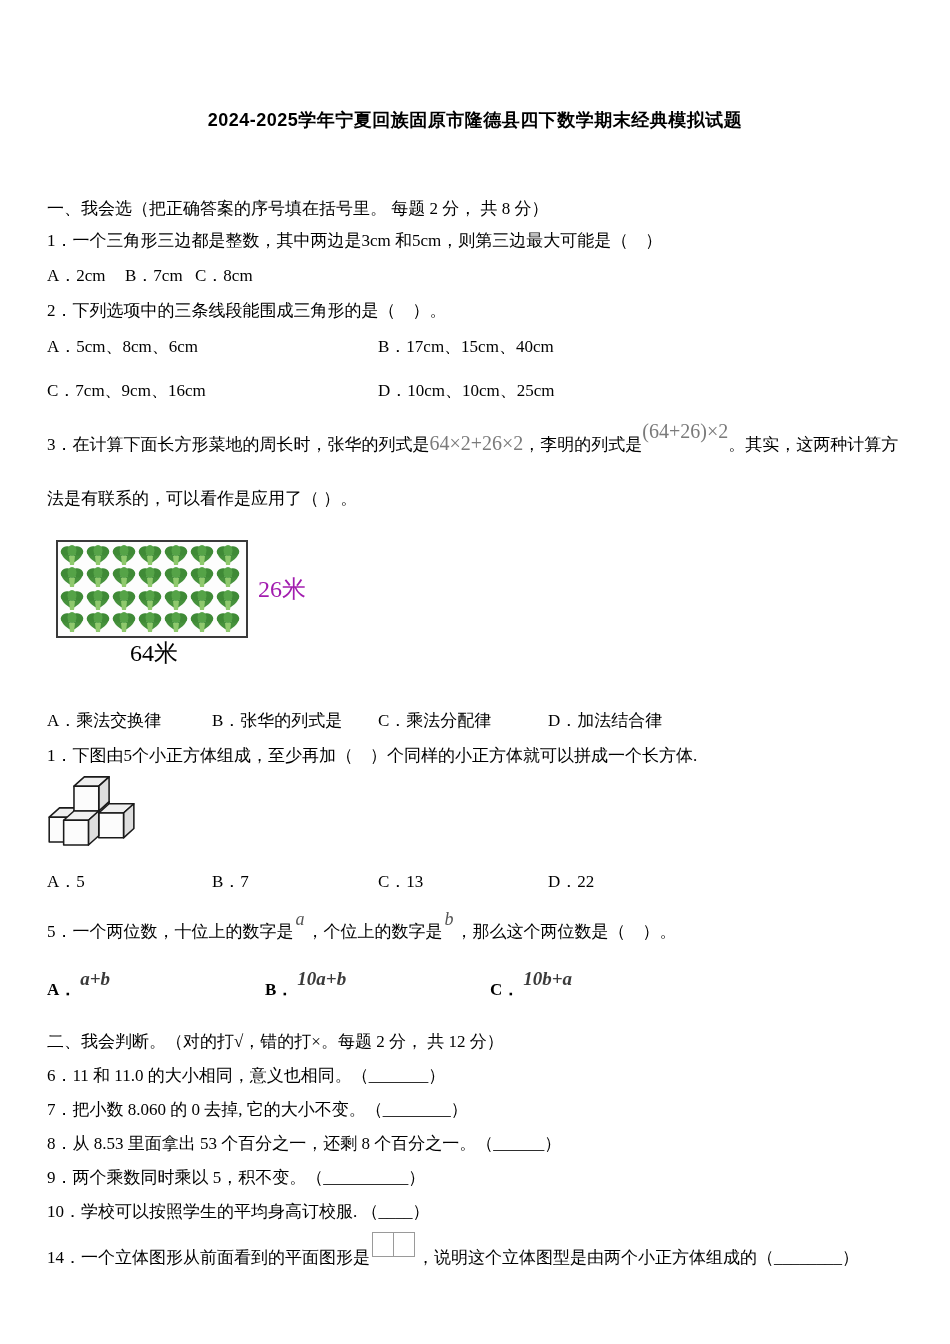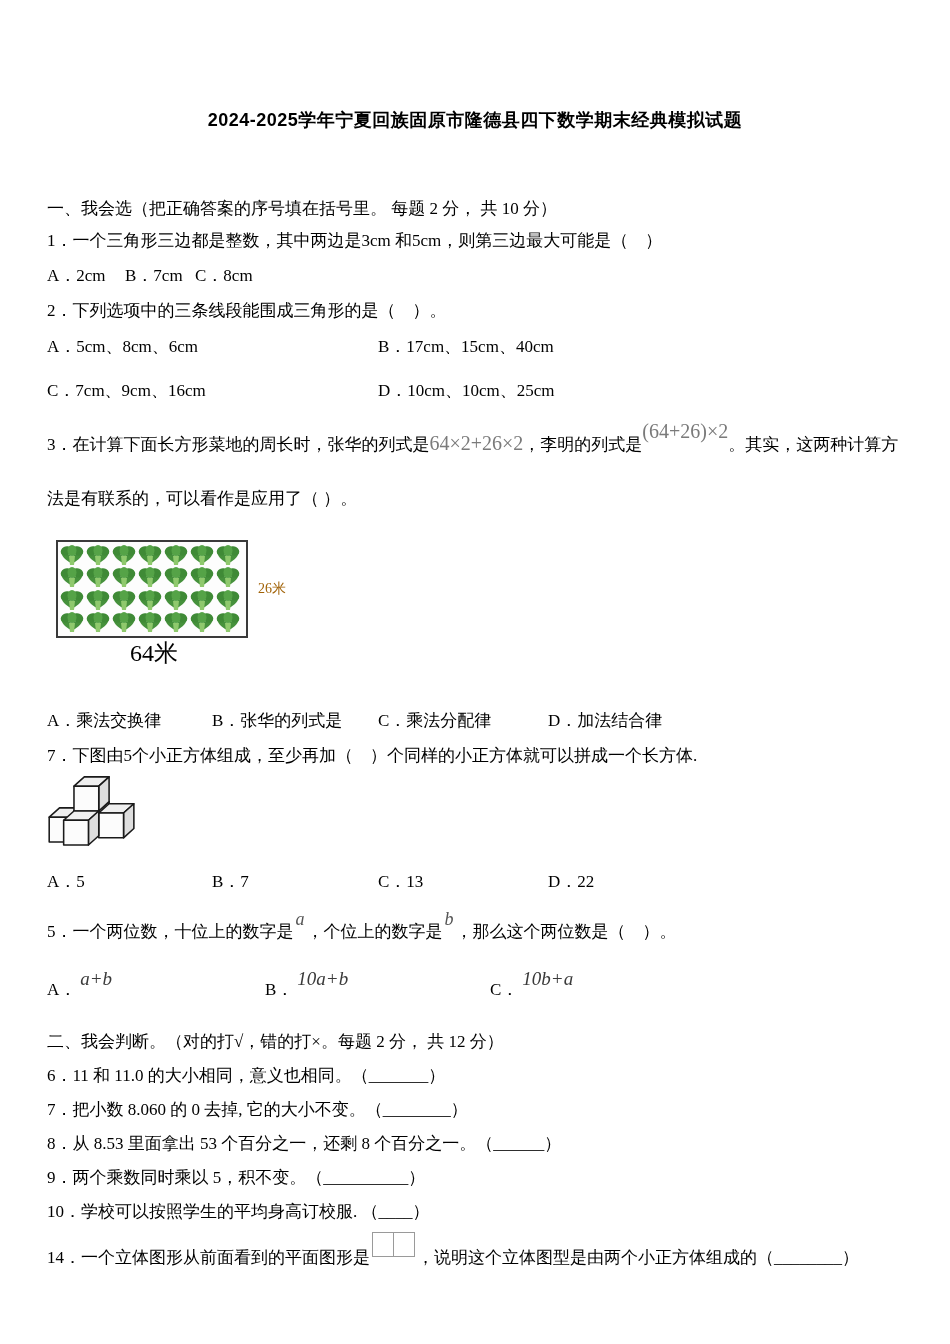--- a/index.html
+++ b/index.html
@@ -22,36 +22,36 @@
   .opts-q1{margin-top:13px;display:flex;}
   .opts-q1 span:nth-child(1){width:78px;}
   .opts-q1 span:nth-child(2){width:70px;}
   .q2{margin-top:13px;}
   .opts-q2{margin-top:14px;display:grid;grid-template-columns:331px auto;row-gap:22px;}
   .q3p{margin-top:14px;line-height:54px;}
   .formula{color:#7a7a7a;font-size:20px;font-family:"Liberation Serif","DejaVu Serif",serif;white-space:nowrap;}
   .formula.raised{position:relative;top:-12px;}
   .veg-figwrap{margin-top:14px;margin-left:9px;display:flex;align-items:center;gap:10px;width:300px;}
   .veg-field{width:188px;height:94px;border:2px solid #3a3a3a;background:#fdfdfd;}
-  .dim-label{font-size:14px;color:#a16207;}
+  .dim-label{font-size:24px;color:#a21caf;}
   .label-64{margin-top:4px;margin-left:83px;font-size:24px;}
   .opts-4col{margin-top:46px;display:flex;}
   .opts-4col span:nth-child(1){width:165px;}
   .opts-4col span:nth-child(2){width:166px;}
   .opts-4col span:nth-child(3){width:170px;}
   .q4{margin-top:13px;}
   .cube-figwrap{margin-top:8px;margin-left:-4px;height:78px;}
   .opts-q4{margin-top:18px;display:flex;}
   .opts-q4 span:nth-child(1){width:165px;}
   .opts-q4 span:nth-child(2){width:166px;}
   .opts-q4 span:nth-child(3){width:170px;}
   .q5p{margin-top:18px;line-height:40px;}
   .varlet{font-style:italic;color:#555;font-size:18px;position:relative;top:-12px;padding:0 2px;}
   .opts-q5{margin-top:26px;display:flex;align-items:flex-end;}
-  .opts-q5 .opt{display:inline-block;}
+  .opts-q5 .opt{display:inline-block;font-weight:bold;}
   .opts-q5 .opt:nth-child(1){width:218px;}
   .opts-q5 .opt:nth-child(2){width:225px;}
   .opt-formula{font-style:italic;color:#3a3a3a;font-size:19px;position:relative;top:-10px;padding-left:4px;}
   .sec2-header{margin-top:30px;}
   .judge{margin-top:12px;}
   .q11{margin-top:13px;}
   .front-view{
     display:inline-flex;vertical-align:2px;margin:0 2px;position:relative;top:-4px;
   }
   .front-view .sq{
@@ -59,21 +59,21 @@
   }
   .front-view .sq + .sq{border-left:none;}
 </style>
 </head>
 <body>
 
 <div class="page">
 
   <h1 class="title">2024-2025学年宁夏回族固原市隆德县四下数学期末经典模拟试题</h1>
 
-  <div class="line sec-header">一、我会选（把正确答案的序号填在括号里。 每题 2 分， 共 10 分）</div>
+  <div class="line sec-header">一、我会选（把正确答案的序号填在括号里。 每题 2 分， 共 8 分）</div>
 
   <div class="line q1">1．一个三角形三边都是整数，其中两边是3cm 和5cm，则第三边最大可能是（　）</div>
   <div class="opts-q1">
     <span>A．2cm</span>
     <span>B．7cm</span>
     <span>C．8cm</span>
   </div>
 
   <div class="line q2">2．下列选项中的三条线段能围成三角形的是（　）。</div>
   <div class="opts-q2">
@@ -133,21 +133,21 @@
   </div>
   <div class="label-64">64米</div>
 
   <div class="opts-4col">
     <span>A．乘法交换律</span>
     <span>B．张华的列式是</span>
     <span>C．乘法分配律</span>
     <span>D．加法结合律</span>
   </div>
 
-  <div class="line q4">7．下图由5个小正方体组成，至少再加（　）个同样的小正方体就可以拼成一个长方体.</div>
+  <div class="line q4">1．下图由5个小正方体组成，至少再加（　）个同样的小正方体就可以拼成一个长方体.</div>
 
   <div class="cube-figwrap">
     <svg width="95" height="74" viewBox="0 0 92 70">
       <g stroke="#1a1a1a" stroke-width="1.5" stroke-linejoin="round">
 
         <path d="M6 40 L16 31 L40 31 L30 40 Z" fill="#efefef"></path>
         <path d="M30 40 L40 31 L40 55 L30 64 Z" fill="#dedede"></path>
         <path d="M6 40 H30 V64 H6 Z" fill="#fcfcfc"></path>
 
         <path d="M30 34 L40 25 L64 25 L54 34 Z" fill="#efefef"></path>

